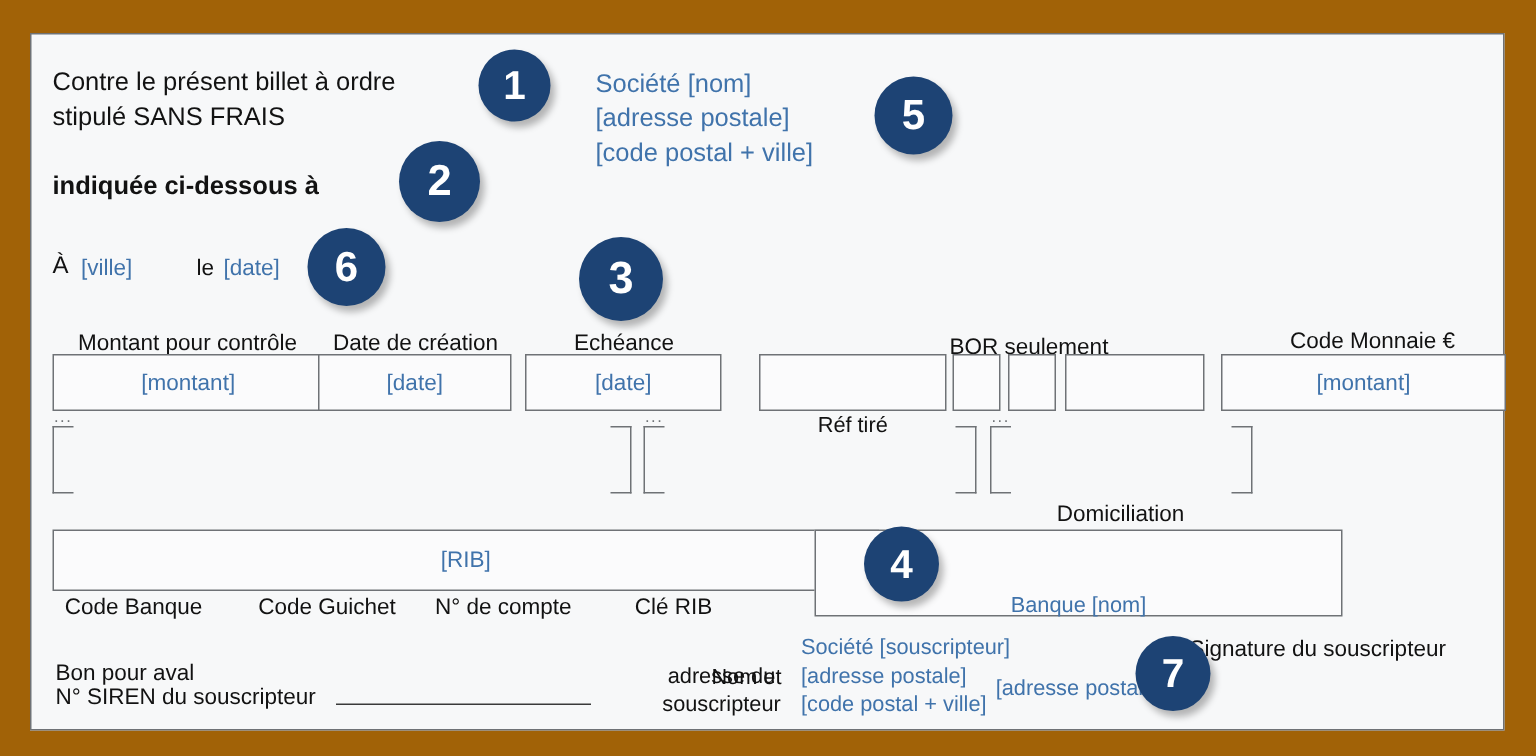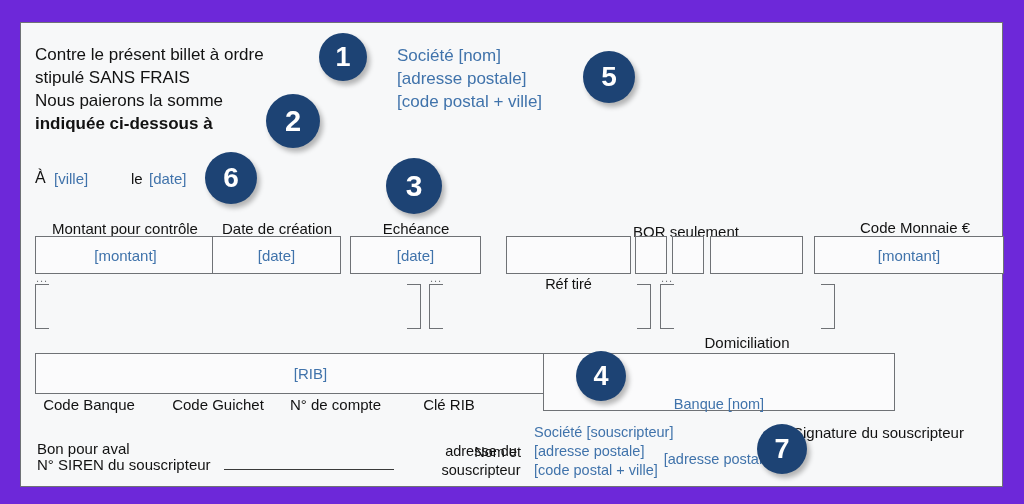--- a/index.html
+++ b/index.html
@@ -12,21 +12,21 @@
     height: 504px;
     font-family: "Liberation Sans", sans-serif;
     color: #111111;
     overflow: hidden;
   }
 
   #root {
     position: relative;
     width: 1024px;
     height: 504px;
-    background: #6d28d9;
+    background: #a16207;
   }
 
   
   .sheet {
     position: absolute;
     left: 20px;
     top: 22px;
     width: 983px;
     height: 465px;
     background: #f7f8f9;
@@ -131,21 +131,20 @@
 </style>
 </head>
 <body>
 
 <div id="root">
 
   <div class="sheet">
 
     <div class="abs blk" style="left:14px; top:20px;">Contre le présent billet à ordre</div>
     <div class="abs blk" style="left:14px; top:43px;">stipulé SANS FRAIS</div>
-    <div class="abs blk" style="left:14px; top:66px;">Nous paierons la somme</div>
     <div class="abs blk" style="left:14px; top:89px;font-weight:bold;">indiquée ci-dessous à</div>
 
     <div class="abs blu" style="left:376px; top:21px;">Société [nom]</div>
     <div class="abs blu" style="left:376px; top:44px;">[adresse postale]</div>
     <div class="abs blu" style="left:376px; top:67px;">[code postal + ville]</div>
 
     <div class="abs blk" style="left:14px; top:143px; font-size:16px;">À</div>
     <div class="abs blu" style="left:33px; top:144px; font-size:15px;">[ville]</div>
     <div class="abs blk" style="left:110px; top:144px; font-size:15px;">le</div>
     <div class="abs blu" style="left:128px; top:144px; font-size:15px;">[date]</div>

